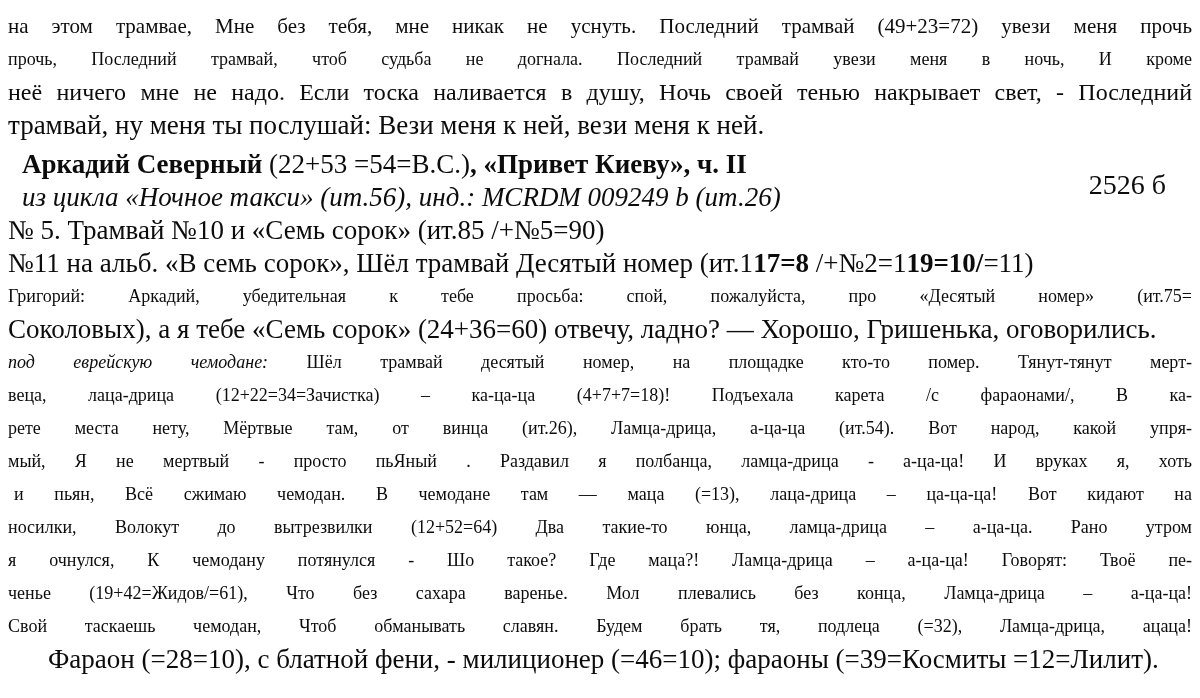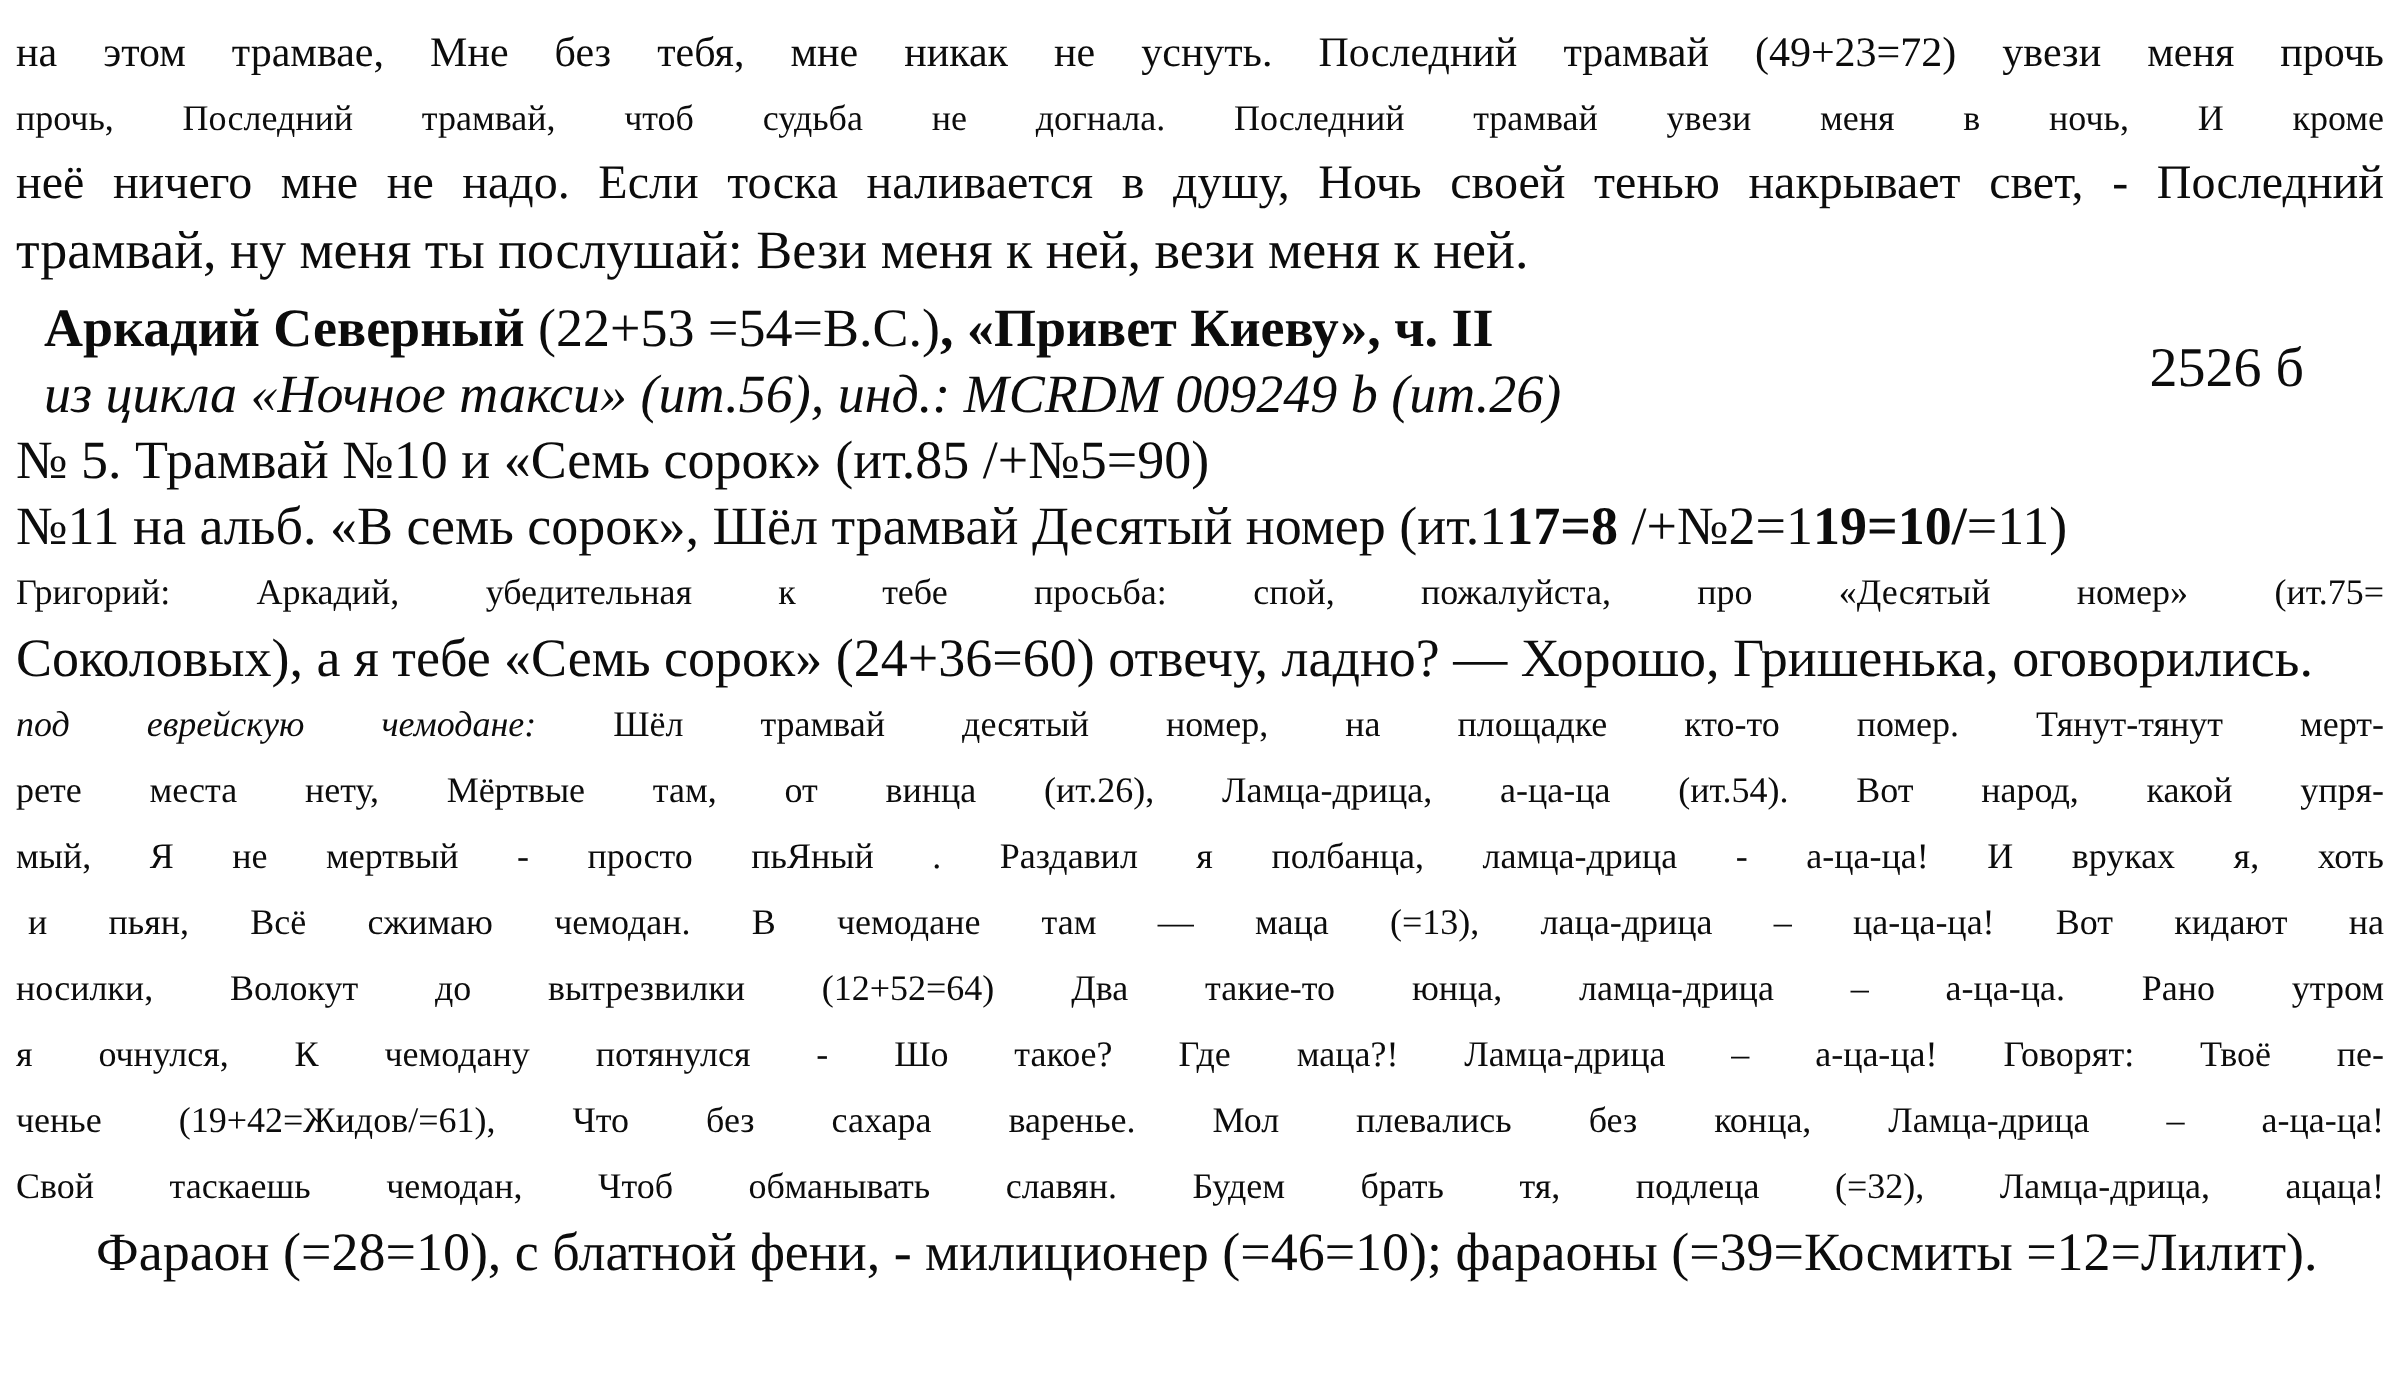--- a/index.html
+++ b/index.html
@@ -23,21 +23,21 @@
     height: 33px;
     overflow: hidden;
     white-space: normal;
   }
   .line.just { text-align: justify; }
   .line.just .lt::after { content: ""; display: inline-block; width: 100%; height: 0; }
   .b { font-weight: bold; font-family: Liberation Serif, serif; }
   .i { font-style: italic; }
   .page-code {
     position: absolute;
-    top: 168px; right: 48px;
+    top: 168px; right: 34px;
     font-size: 28px;
     line-height: 34px;
   }
 </style>
 </head>
 <body>
 
 <div class="page">
   <div class="page-code">2526 б</div>
   <div id="doc-body">
@@ -52,20 +52,21 @@
         <div class="line" style="padding-left: 14px;"><span class="lt"><span class="i">из цикла «Ночное такси» (ит.56), инд.: MCRDM 009249 b (ит.26)</span></span></div>
         <div class="line" style=""><span class="lt"><span>№ 5. Трамвай №10 и «Семь сорок» (ит.85 /+№5=90)</span></span></div>
         <div class="line" style=""><span class="lt"><span>№11 на альб. «В семь сорок», Шёл трамвай Десятый номер (ит.1</span><span class="b">17=8</span><span> /+№2=1</span><span class="b">19=10/</span><span>=11)</span></span></div>
       </div>
       <div class="block">
         <div class="line just" style="font-size: 18px;"><span class="lt"><span>Григорий: Аркадий, убедительная к тебе просьба: спой, пожалуйста, про «Десятый номер» (ит.75=</span></span></div>
         <div class="line" style=""><span class="lt"><span>Соколовых), а я тебе «Семь сорок» (24+36=60) отвечу, ладно? — Хорошо, Гришенька, оговорились.</span></span></div>
       </div>
       <div class="block">
         <div class="line just" style="font-size: 18px;"><span class="lt"><span class="i">под еврейскую чемодане: </span><span>Шёл трамвай десятый номер, на площадке кто-то помер. Тянут-тянут мерт-</span></span></div>
+        <div class="line just" style="font-size: 18px;"><span class="lt"><span>веца, лаца-дрица (12+22=34=Зачистка) – ка-ца-ца (4+7+7=18)! Подъехала карета /с фараонами/, В ка-</span></span></div>
         <div class="line just" style="font-size: 18px;"><span class="lt"><span>рете места нету, Мёртвые там, от винца (ит.26), Ламца-дрица, а-ца-ца (ит.54). Вот народ, какой упря-</span></span></div>
         <div class="line just" style="font-size: 18px;"><span class="lt"><span>мый, Я не мертвый - просто пьЯный . Раздавил я полбанца, ламца-дрица - а-ца-ца! И вруках я, хоть</span></span></div>
         <div class="line just" style="padding-left: 6px; font-size: 18px;"><span class="lt"><span>и пьян, Всё сжимаю чемодан. В чемодане там — маца (=13), лаца-дрица – ца-ца-ца! Вот кидают на</span></span></div>
         <div class="line just" style="font-size: 18px;"><span class="lt"><span>носилки, Волокут до вытрезвилки (12+52=64) Два такие-то юнца, ламца-дрица – а-ца-ца. Рано утром</span></span></div>
         <div class="line just" style="font-size: 18px;"><span class="lt"><span>я очнулся, К чемодану потянулся - Шо такое? Где маца?! Ламца-дрица – а-ца-ца! Говорят: Твоё пе-</span></span></div>
         <div class="line just" style="font-size: 18px;"><span class="lt"><span>ченье (19+42=Жидов/=61), Что без сахара варенье. Мол плевались без конца, Ламца-дрица – а-ца-ца!</span></span></div>
         <div class="line just" style="font-size: 18px;"><span class="lt"><span>Свой таскаешь чемодан, Чтоб обманывать славян. Будем брать тя, подлеца (=32), Ламца-дрица, ацаца!</span></span></div>
       </div>
       <div class="block">
         <div class="line" style="padding-left: 40px;"><span class="lt"><span>Фараон (=28=10), с блатной фени, - милиционер (=46=10); фараоны (=39=Космиты =12=Лилит).</span></span></div>

